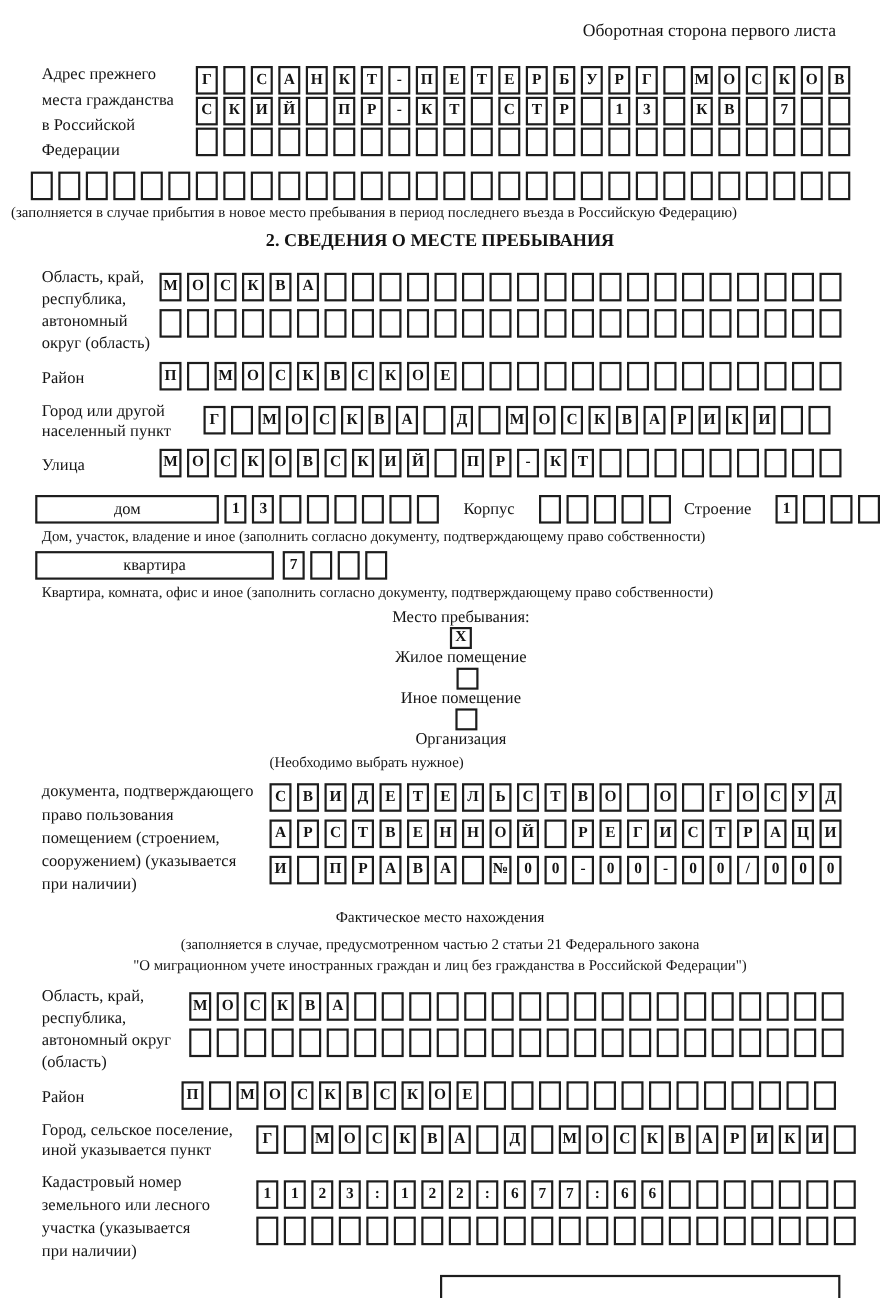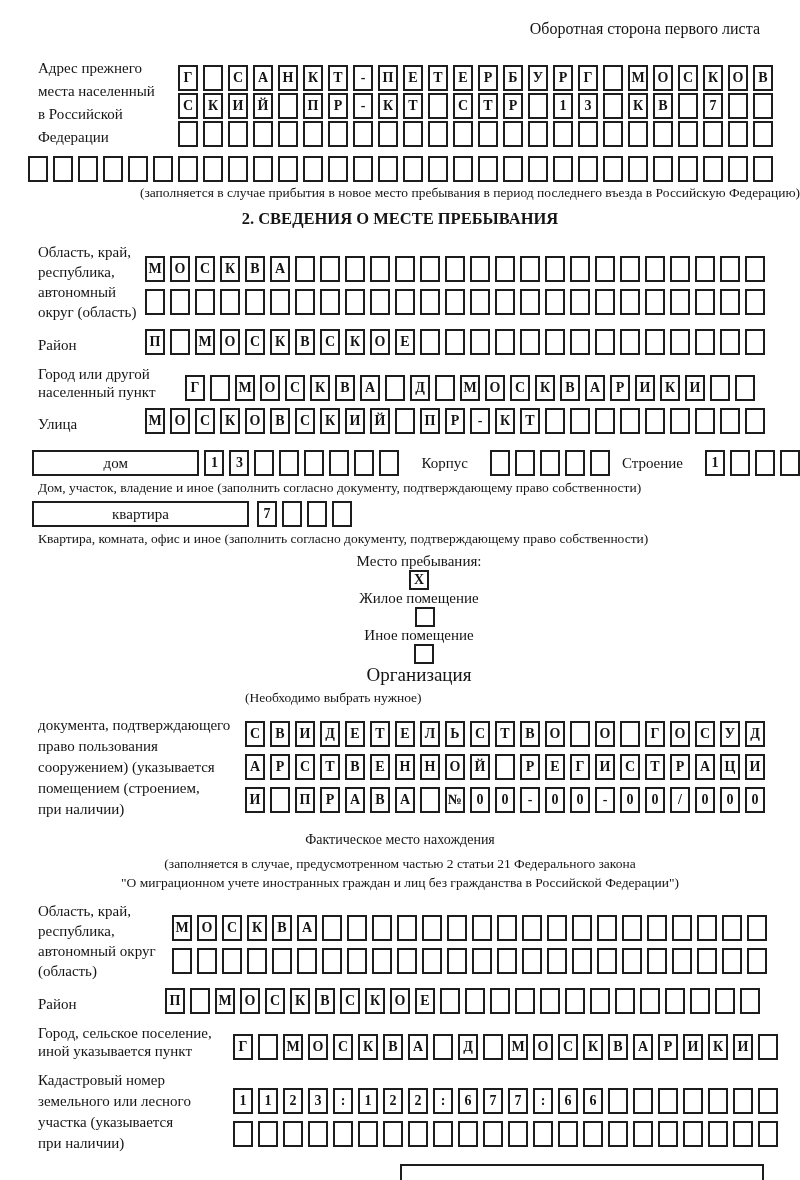--- a/index.html
+++ b/index.html
@@ -2,35 +2,35 @@
 <html><head>
 <meta charset="utf-8">
 <style>
   html,body{margin:0;padding:0;background:#ffffff;}
   body{
     width:800px;height:1180px;overflow:hidden;position:relative;
     font-family:"Liberation Serif","DejaVu Serif",serif;
     color:#141414;
   }
   .corner{ text-align:right; padding:20px 40px 0 0; font-size:16px; }
-  .frow{ display:flex; margin:0 4px 7px 38px; align-items:flex-end; }
+  .frow{ display:flex; margin:0 4px 7px 38px; align-items:center; }
   .flabel{ flex:0 0 auto; font-size:15px; line-height:20px; padding-top:3px; }
   .flabel.tall{ line-height:23px; }
   .cells{ display:flex; gap:5px; }
   .rows .cells{ margin-bottom:7px; }
   .rows.tight .cells{ margin-bottom:2px; }
   .cell{
     flex:0 0 20px; width:20px; height:26px; box-sizing:border-box;
     border:2px solid #1d1d1d; background:#fff;
     display:flex; align-items:center; justify-content:center;
     font-size:14px; font-weight:600;
   }
   .fullrow{ margin:2px 0 0 28px; }
   .note{ font-size:13.5px; margin:3px 0 2px 38px; }
-  .note.center{ text-align:right; margin-left:10px; }
+  .note.center{ text-align:left; margin-left:10px; }
   .sec-title{ text-align:center; font-weight:bold; font-size:16.5px; margin:8px 0 10px 0; }
   .sub-title{ text-align:center; font-weight:normal; font-size:14px; margin:12px 0 6px 0; }
   .wide-box{
     box-sizing:border-box; height:26px; border:2px solid #1d1d1d;
     display:flex; align-items:center; justify-content:center; font-size:15px;
   }
   .inline-lbl{ font-size:15px; line-height:26px; padding:0 22px; white-space:nowrap; }
   .house-row{ display:flex; margin:16px 0 4px 32px; align-items:center; }
   .stay-row{ display:flex; margin:6px 0 4px 38px; align-items:center;flex-direction:column; }
   .stay-row .cell{ margin:0 10px; }
@@ -41,21 +41,21 @@
   .cnotes{ text-align:center; font-size:13.5px; line-height:19px; margin-bottom:6px; }
 </style>
 </head>
 <body>
 
 <div class="corner">Оборотная сторона первого листа</div>
 
 <div class="frow" style="margin-top:16px">
   <div class="flabel tall" style="width:140px">
       <div>Адрес прежнего</div>
-      <div>места населенный</div>
+      <div>места гражданства</div>
       <div>в Российской</div>
       <div>Федерации</div>
     </div>
   <div class="rows tight">
     <div class="cells">
         <span class="cell">Г</span>
         <span class="cell"></span>
         <span class="cell">С</span>
         <span class="cell">А</span>
         <span class="cell">Н</span>
@@ -369,30 +369,30 @@
 </div>
 <div class="note">Квартира, комната, офис и иное (заполнить согласно документу, подтверждающему право собственности)</div>
 
 <div class="stay-row">
   <span style="font-size:15px">Место пребывания:</span>
   <span class="cell">X</span>
   <span style="font-size:15px">Жилое помещение</span>
   <span class="cell" style="margin-left:22px"></span>
   <span style="font-size:15px">Иное помещение</span>
   <span class="cell" style="margin-left:34px;margin-right:24px"></span>
-  <span style="font-size:19px">Организация</span>
+  <span style="font-size:15px">Организация</span>
 </div>
 <div class="note" style="margin-left:245px">(Необходимо выбрать нужное)</div>
 
 <div class="frow" style="margin-top:6px">
   <div class="flabel" style="width:207px;line-height:21px">
       <div>документа, подтверждающего</div>
       <div>право пользования</div>
+      <div>помещением (строением,</div>
       <div>сооружением) (указывается</div>
-      <div>помещением (строением,</div>
       <div>при наличии)</div>
     </div>
   <div class="rows">
     <div class="cells">
         <span class="cell">С</span>
         <span class="cell">В</span>
         <span class="cell">И</span>
         <span class="cell">Д</span>
         <span class="cell">Е</span>
         <span class="cell">Т</span>

